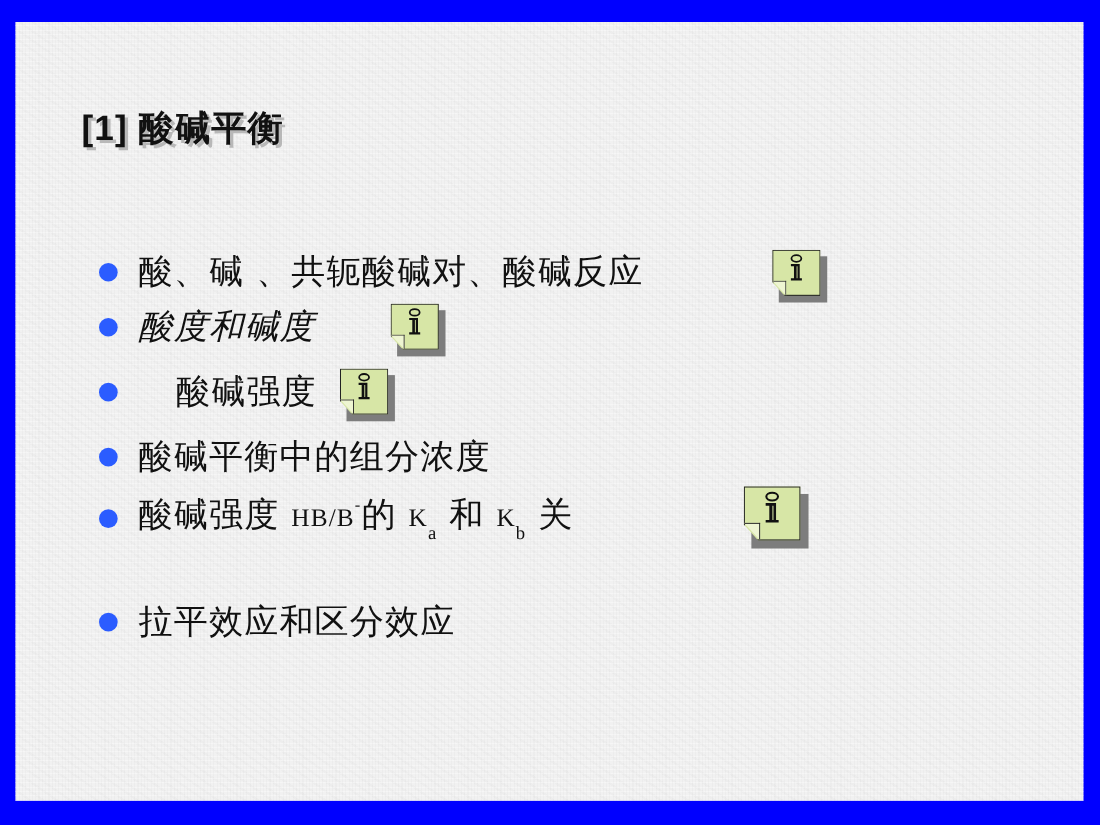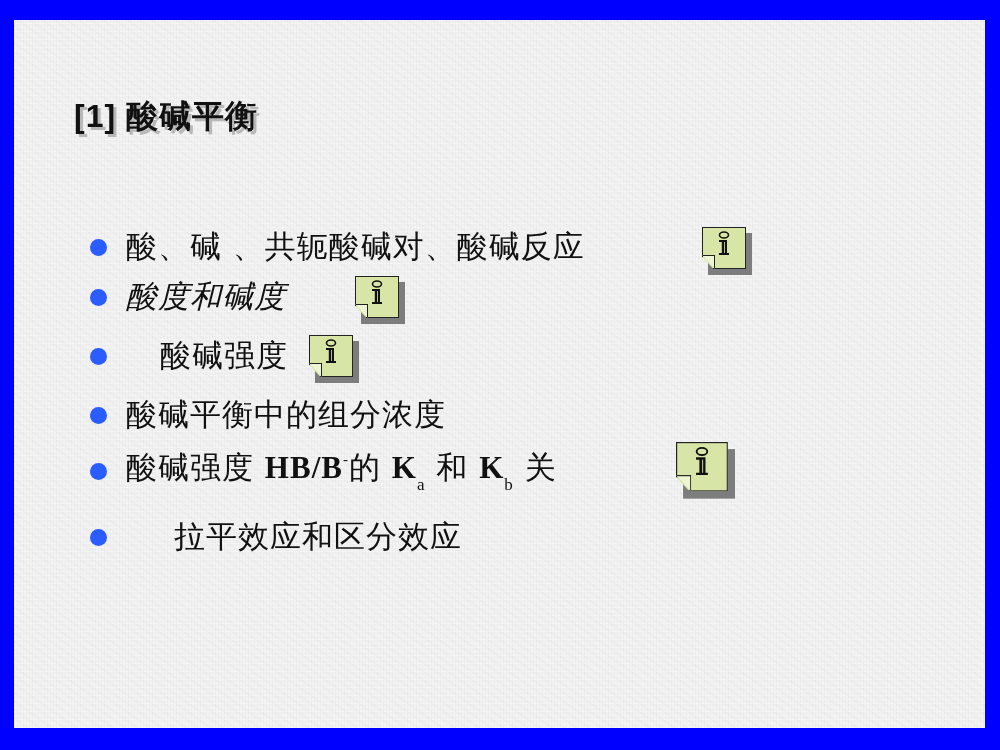--- a/index.html
+++ b/index.html
@@ -53,22 +53,21 @@
     flex: 0 0 auto;
   }
   .txt {
     font-size: 31px;
     color: #111;
     font-family: "DejaVu Serif", "Liberation Serif", serif;
     letter-spacing: 1px;
   }
   .latin {
     font-family: "Liberation Serif", "DejaVu Serif", serif;
-    font-size: 31px;
-    font-weight: bold;
+    font-size: 23px;
   }
   .sup { font-size: 15px; vertical-align: 14px; font-family: "Liberation Serif", serif; }
   .sub { font-size: 17px; vertical-align: -12px; font-family: "Liberation Serif", serif; }
 
   .note {
     position: absolute;
     width: 44px; height: 42px;
   }
   .note .shadow {
     position: absolute; left: 6px; top: 6px;
@@ -122,21 +121,21 @@
   <div class="row" style="top:390px;align-items:center;">
     <span class="dot"></span>
     <span class="txt">酸碱平衡中的组分浓度</span>
   </div>
 
   <div class="row" style="top:446px;">
     <span class="dot"></span>
     <span class="txt"><span>酸碱强度 </span><span class="latin">HB/B</span><span class="sup">-</span><span>的 </span><span class="latin">K</span><span class="sub">a</span><span> 和 </span><span class="latin">K</span><span class="sub">b</span><span> 关</span></span>
   </div>
 
-  <div class="row" style="top:512px;gap:48px;">
+  <div class="row" style="top:540px;">
     <span class="dot"></span>
     <span class="txt">拉平效应和区分效应</span>
   </div>
 </div>
 
 <div class="note" style="left:702px; top:227px;">
   <div class="shadow"></div>
     <div class="paper"></div>
     <div class="curl"></div>
   <svg class="glyph" viewBox="0 0 20 30">

